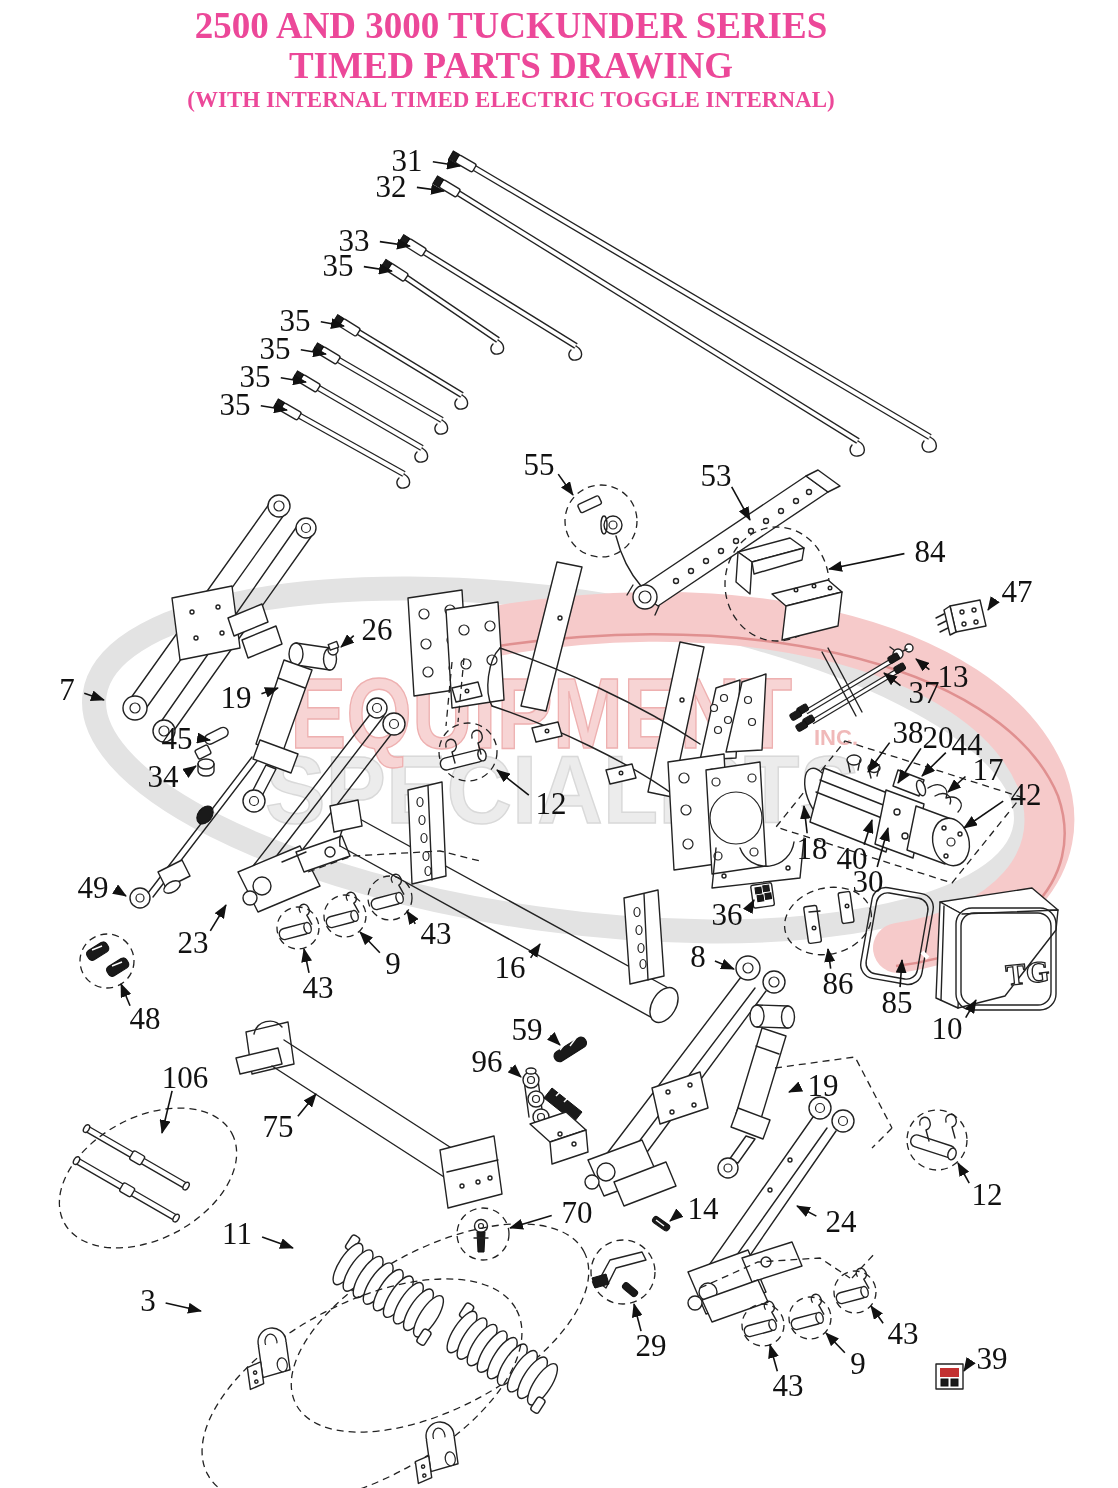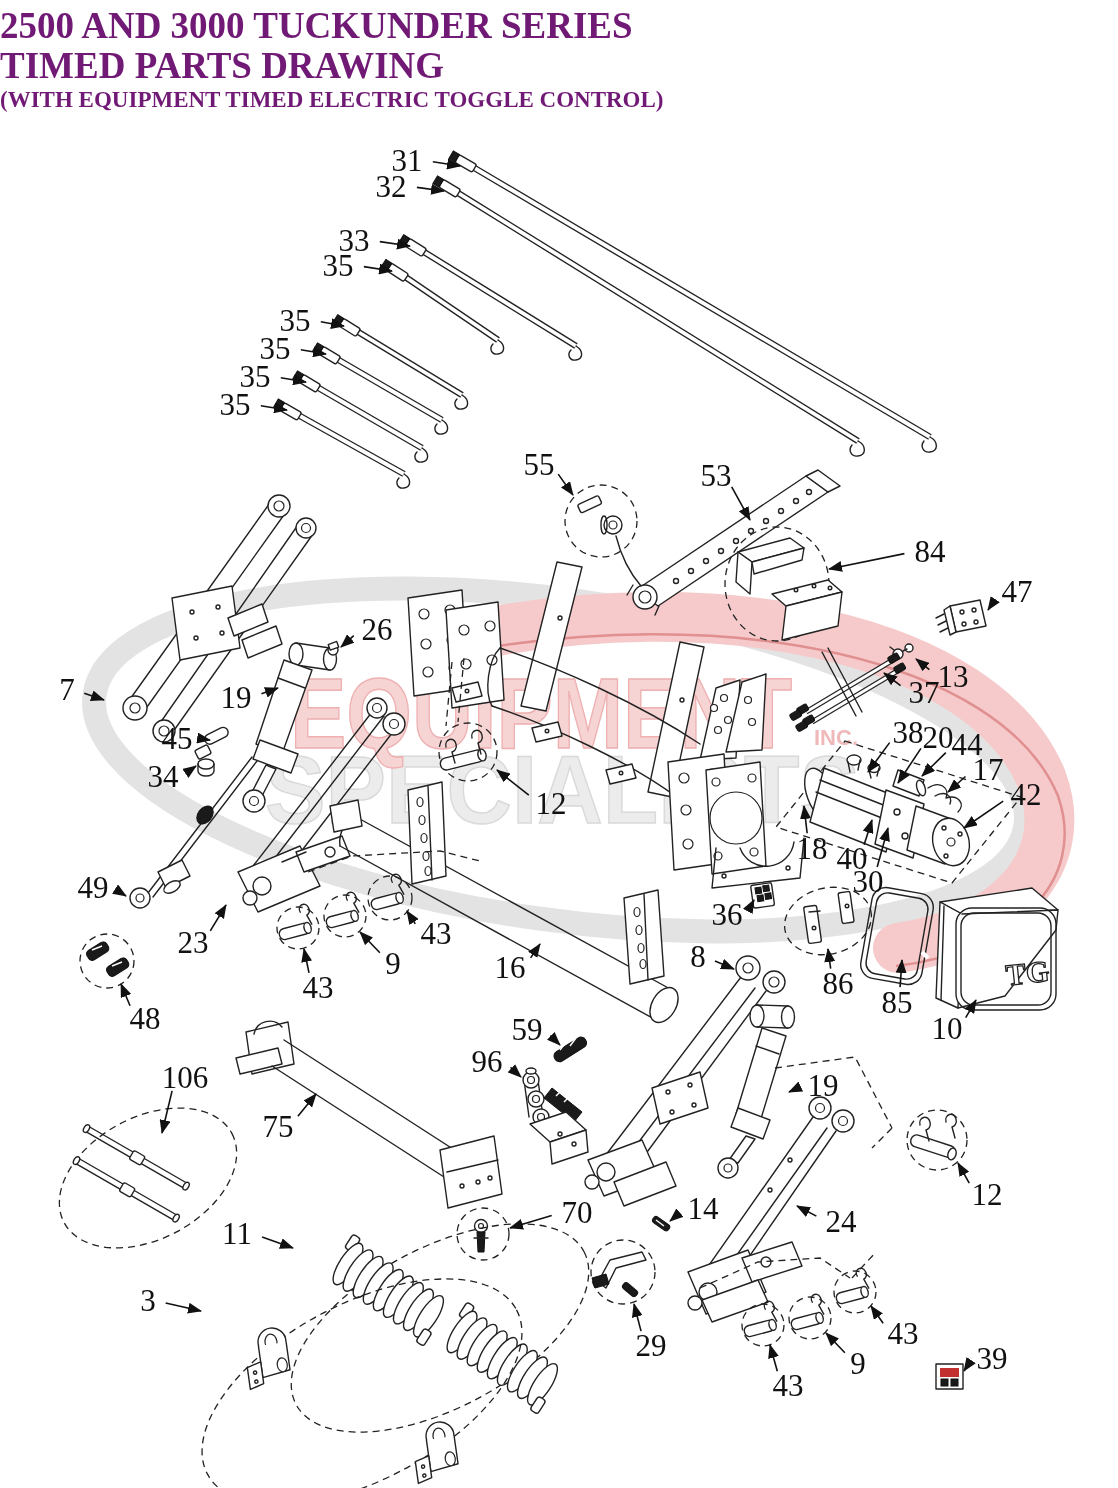--- a/index.html
+++ b/index.html
@@ -1,18 +1,18 @@
 <!DOCTYPE html>
 <html><head>
 <meta charset="utf-8">
 <style>
   html,body{margin:0;padding:0;background:#fff;}
   #page{position:relative;width:1118px;height:1488px;background:#fff;overflow:hidden;
         font-family:"Liberation Serif",serif;}
-  #titleblock{position:absolute;top:6px;left:0;width:1022px;color:#701a75;z-index:5;}
+  #titleblock{position:absolute;top:6px;left:0;width:1022px;text-align:center;color:#ec4899;z-index:5;}
   #titleblock .t1{font-size:37px;font-weight:bold;line-height:1.08;}
   #titleblock .t2{font-size:37px;font-weight:bold;line-height:1.08;}
   #titleblock .t3{font-size:23px;font-weight:bold;line-height:1.2;}
   svg{position:absolute;top:0;left:0;}
   .ln{stroke:#222;stroke-width:1.4;fill:none;stroke-linejoin:round;stroke-linecap:round;}
   .wf{stroke:#222;stroke-width:1.4;fill:#fff;stroke-linejoin:round;}
   .bk{stroke:#111;stroke-width:1;fill:#1a1a1a;}
   .dsh{stroke:#222;stroke-width:1.3;fill:none;stroke-dasharray:7 5;}
   .hol{stroke:#222;stroke-width:1.2;fill:#fff;}
   .co-line{stroke:#111;stroke-width:1.6;fill:none;}
@@ -23,21 +23,21 @@
   .tg{font-family:"Liberation Serif",serif;font-weight:bold;font-size:30px;fill:#fff;stroke:#222;stroke-width:1.3;}
 </style>
 </head>
 <body>
 
 <div id="page">
 
   <div id="titleblock">
     <div class="t1">2500 AND 3000 TUCKUNDER SERIES</div>
     <div class="t2">TIMED PARTS DRAWING</div>
-    <div class="t3">(WITH EQUIPMENT TIMED ELECTRIC TOGGLE CONTROL)</div>
+    <div class="t3">(WITH INTERNAL TIMED ELECTRIC TOGGLE INTERNAL)</div>
   </div>
 
   <svg id="diagram" width="1118" height="1488" viewBox="0 0 1118 1488">
     <defs>
       <marker id="arrh" markerWidth="14" markerHeight="11" refX="13" refY="5.5" orient="auto" markerUnits="userSpaceOnUse">
         <path d="M0,0 L14,5.5 L0,11 Z" fill="#111"></path>
       </marker>
       <g id="pinu">
         <rect x="-17" y="-5.5" width="31" height="11" rx="5" class="wf"></rect>
         <ellipse cx="12" cy="0" rx="3.5" ry="5.5" class="wf"></ellipse>

